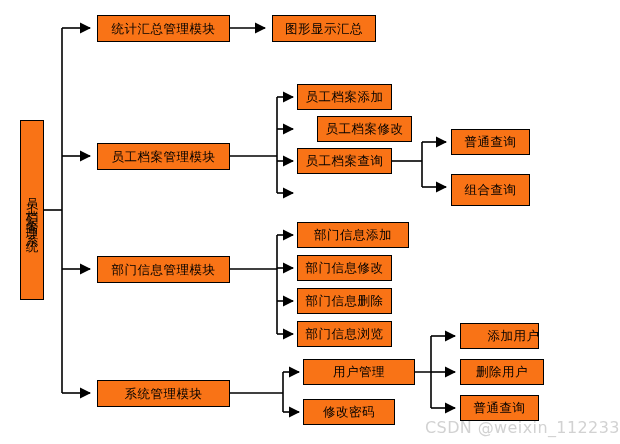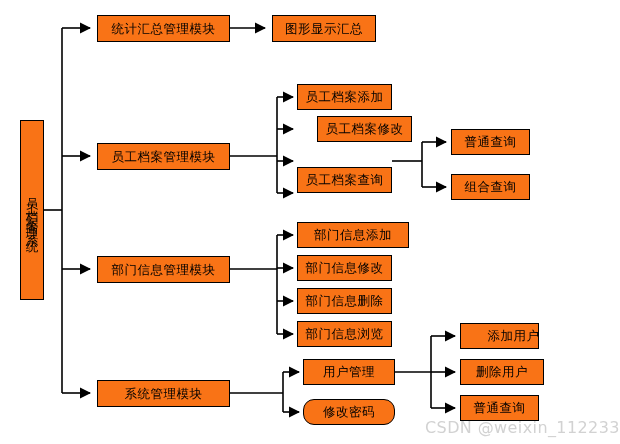--- a/index.html
+++ b/index.html
@@ -126,38 +126,38 @@
   <div class="node level2" style="left:272px; top:15px; width:104px; height:27px;">图形显示汇总</div>
 
   <div class="node level1" style="left:97px; top:256px; width:133px; height:27px;">部门信息管理模块</div>
 
   <div class="node level1" style="left:97px; top:380px; width:133px; height:27px;">系统管理模块</div>
 
   <div class="node level2" style="left:297px; top:84px; width:95px; height:26px;">员工档案添加</div>
 
   <div class="node level2" style="left:297px; top:116px; width:95px; height:26px;margin-left:20px;">员工档案修改</div>
 
-  <div class="node level2" style="left:297px; top:148px; width:95px; height:26px;margin-top:19px;">员工档案查询</div>
+  <div class="node level2" style="left:297px; top:148px; width:95px; height:26px;">员工档案查询</div>
 
 
   <div class="node level3" style="left:451px; top:129px; width:79px; height:26px;">普通查询</div>
 
-  <div class="node level3" style="left:451px; top:174px; width:79px; height:26px;">组合查询</div>
+  <div class="node level3" style="left:451px; top:174px; width:79px; height:32px;">组合查询</div>
 
   <div class="node level2" style="left:297px; top:222px; width:112px; height:26px;">部门信息添加</div>
 
   <div class="node level2" style="left:297px; top:255px; width:95px; height:26px;">部门信息修改</div>
 
   <div class="node level2" style="left:297px; top:321px; width:95px; height:26px;">部门信息浏览</div>
 
   <div class="node level2" style="left:297px; top:288px; width:95px; height:26px;">部门信息删除</div>
 
-  <div class="node level2" style="left:303px; top:359px; width:92px; height:26px;">用户管理</div>
+  <div class="node level2" style="left:303px; top:359px; width:112px; height:26px;">用户管理</div>
 
-  <div class="node level2" style="left:303px; top:399px; width:92px; height:26px;border-radius:11px;">修改密码</div>
+  <div class="node level2" style="left:303px; top:399px; width:92px; height:26px;">修改密码</div>
 
   <div class="node level3" style="left:460px; top:323px; width:79px; height:26px;padding-left:28px;">添加用户</div>
 
   <div class="node level3" style="left:460px; top:359px; width:84px; height:26px;">删除用户</div>
 
   <div class="node level3" style="left:460px; top:395px; width:79px; height:26px;">普通查询</div>
 
   <div class="watermark" style="left:425px; top:418px;">CSDN @weixin_112233</div>
 
 </div>

